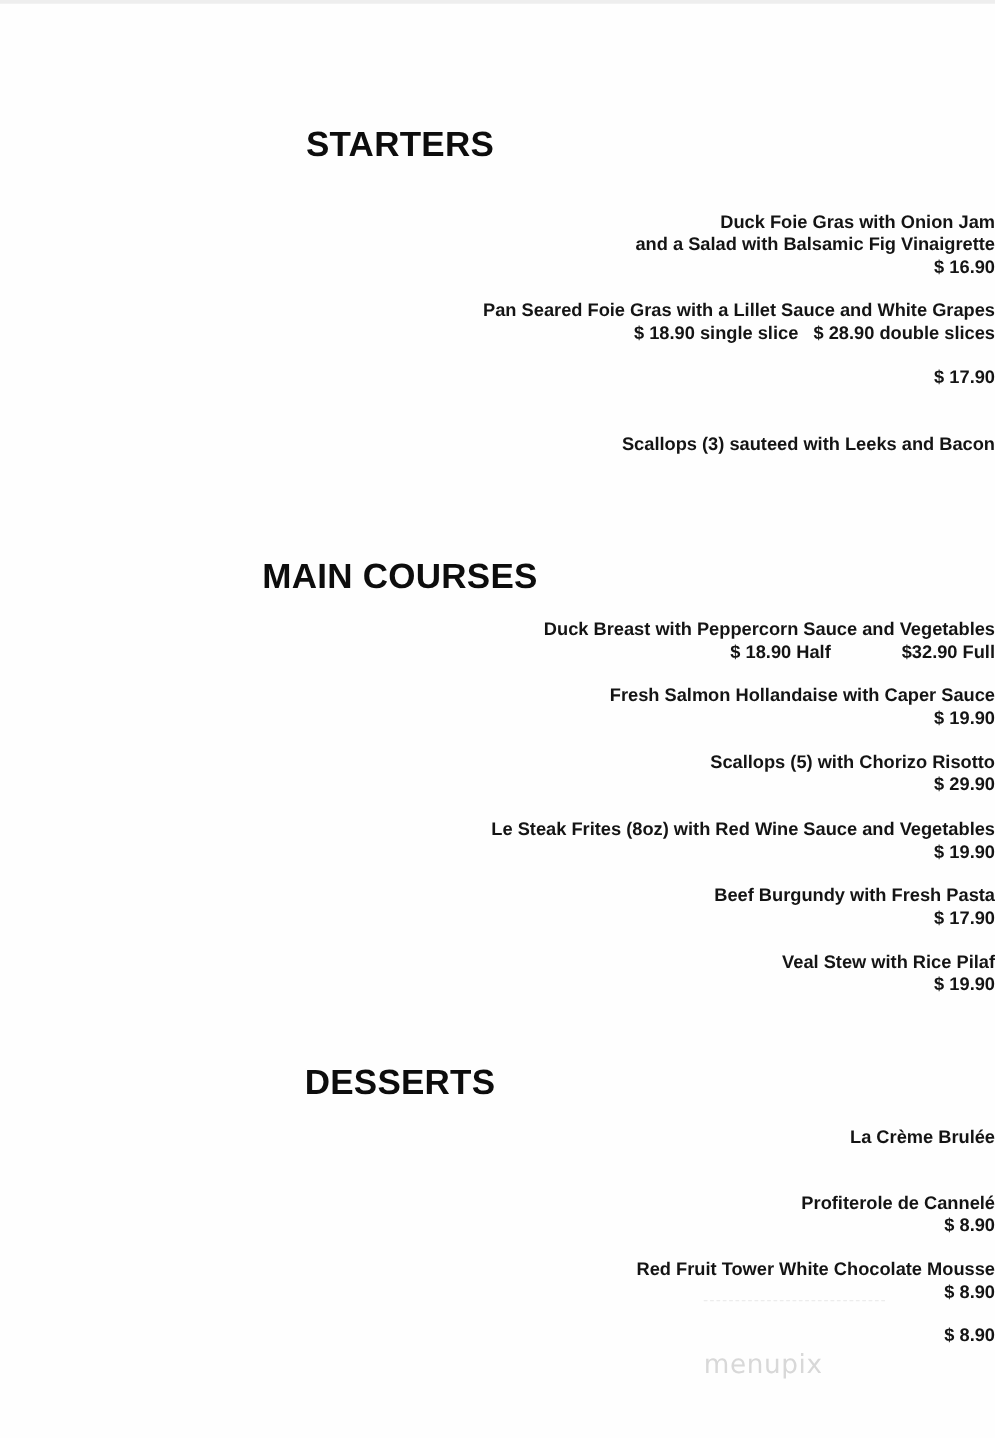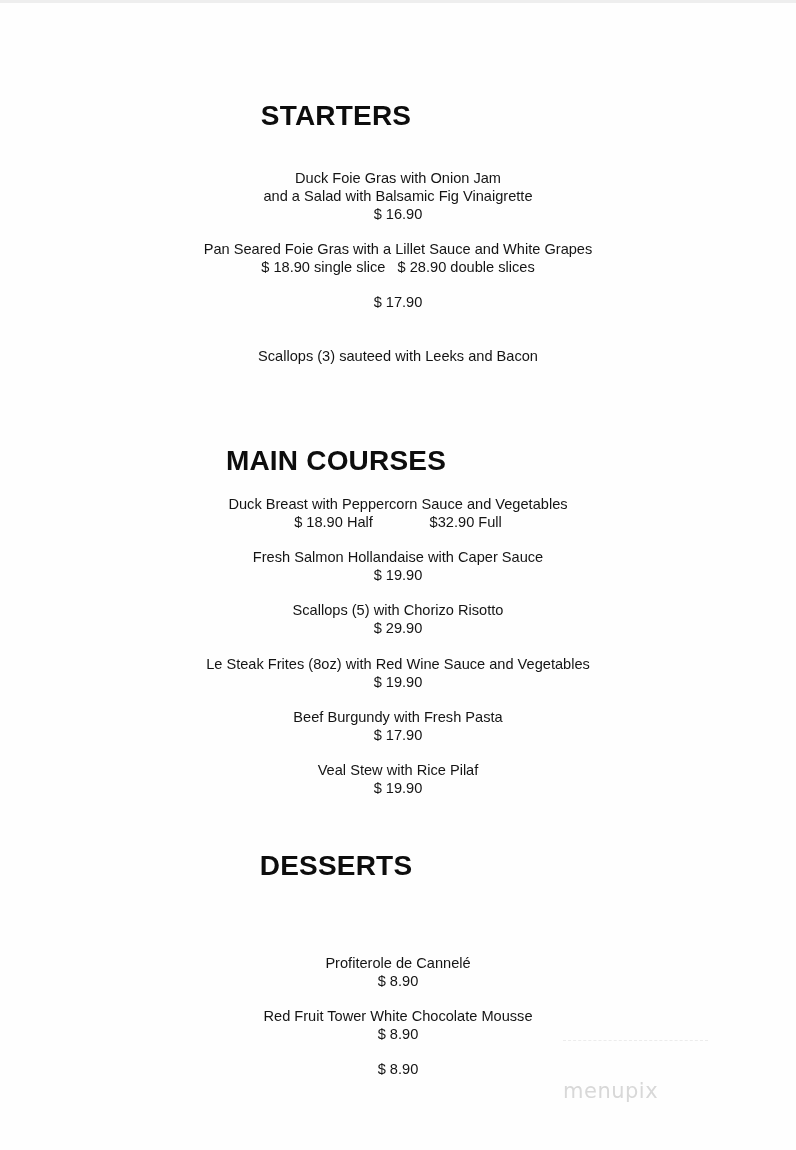--- a/index.html
+++ b/index.html
@@ -4,23 +4,23 @@
   <style>
     html, body { margin: 0; padding: 0; }
     body {
       width: 796px; height: 1150px; background: #fefefe; position: relative; overflow: hidden;
       font-family: "Liberation Sans", sans-serif; color: #111;
     }
     .topbar { position: absolute; top: 0; left: 0; width: 796px; height: 3px; background: #eeeeee; }
     .menu { position: absolute; left: 0; top: 0; width: 796px; text-align: center; }
     .section-title {
       position: absolute; left: 0; width: 640px; text-align: center;
-      font-weight: bold; font-size: 28px; letter-spacing: 0.2px; color: #0d0d0d; margin-left: 16px;
+      font-weight: bold; font-size: 28px; letter-spacing: 0.2px; color: #0d0d0d;
     }
-    .item { position: absolute; left: 0; width: 796px; text-align: center; font-weight: normal; font-size: 14.6px; line-height: 18px; color: #141414; }
+    .item { position: absolute; left: 0; width: 796px; text-align: right; font-weight: bold; font-size: 14.6px; line-height: 18px; color: #141414; }
     .item .line { display: block; white-space: pre; }
     .watermark {
       position: absolute; left: 563px; top: 1052px; font-family: "DejaVu Sans", sans-serif;
       font-size: 21px; color: #d8d8d8; letter-spacing: 0.5px; font-weight: normal; margin-top: 27px;
     }
     .watermark-top { position: absolute; left: 563px; top: 1040px; width: 145px; height: 3px;
       border-top: 1px dashed #ececec; }
   </style>
 </head>
 <body>
@@ -70,20 +70,21 @@
     <span class="line">$ 17.90</span>
   </div>
   <div class="item" style="top:761px">
     <span class="line">Veal Stew with Rice Pilaf</span>
     <span class="line">$ 19.90</span>
   </div>
 
   <div class="section-title" style="top:850px">DESSERTS</div>
 
   <div class="item" style="top:901px">
+    <span class="line">La Crème Brulée</span>
   </div>
   <div class="item" style="top:954px">
     <span class="line">Profiterole de Cannelé</span>
     <span class="line">$ 8.90</span>
   </div>
   <div class="item" style="top:1007px">
     <span class="line">Red Fruit Tower White Chocolate Mousse</span>
     <span class="line">$ 8.90</span>
   </div>
   <div class="item" style="top:1060px">

